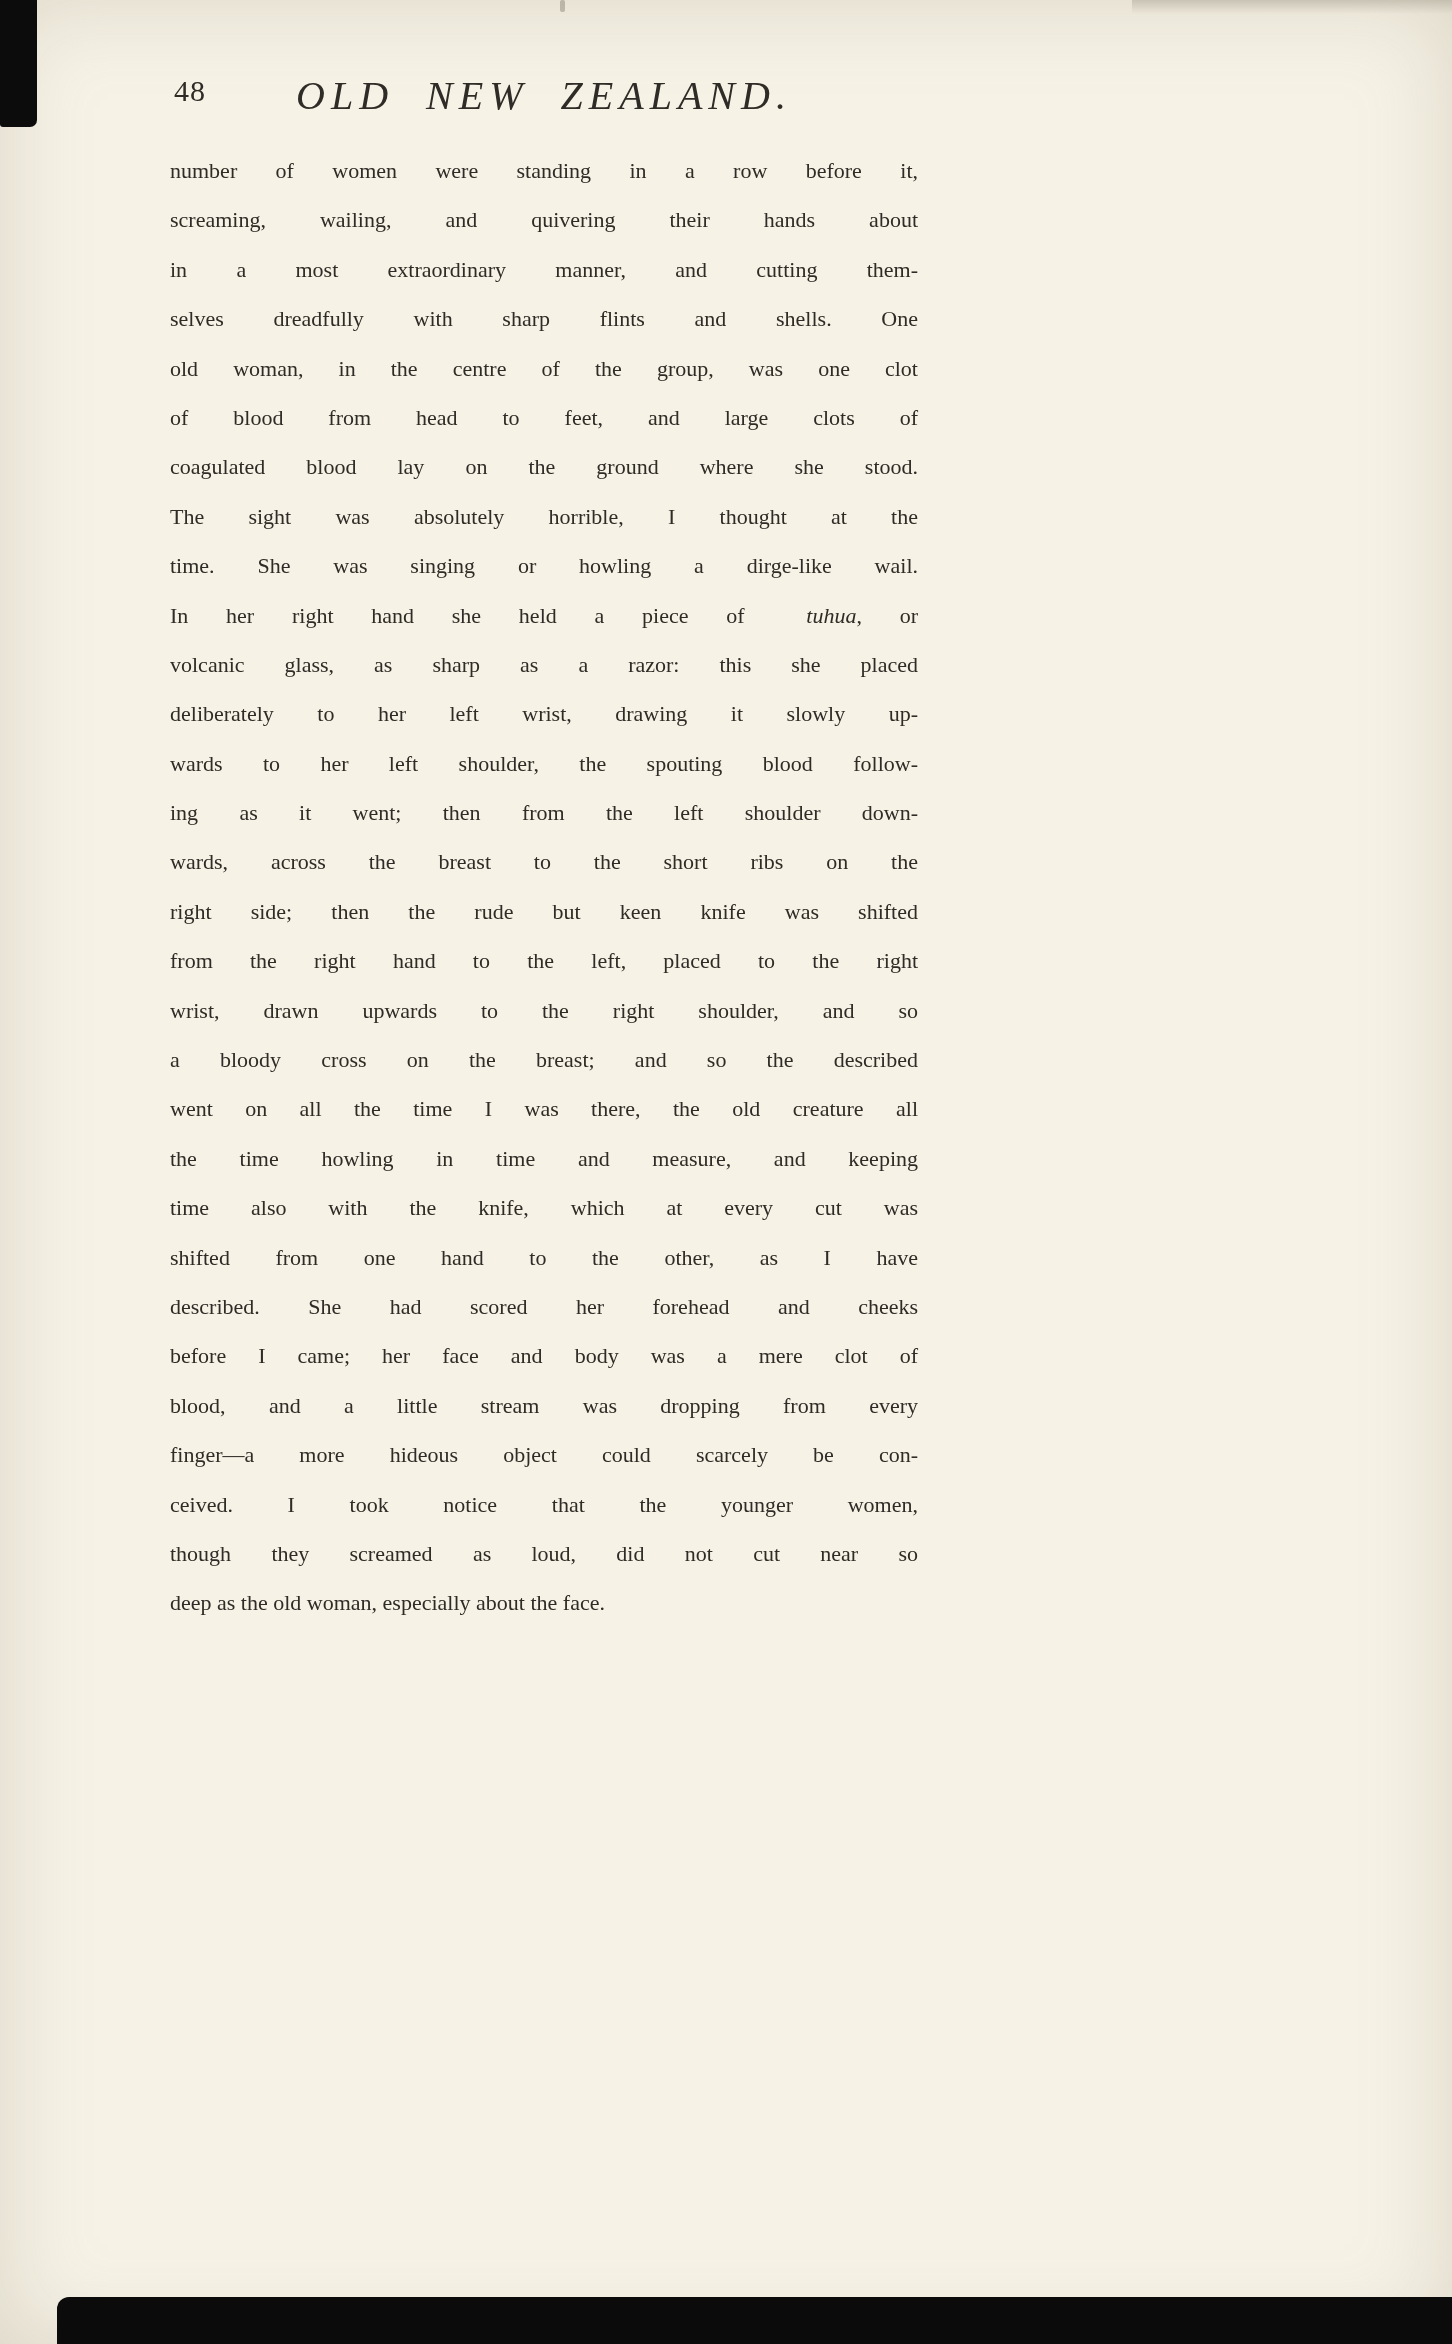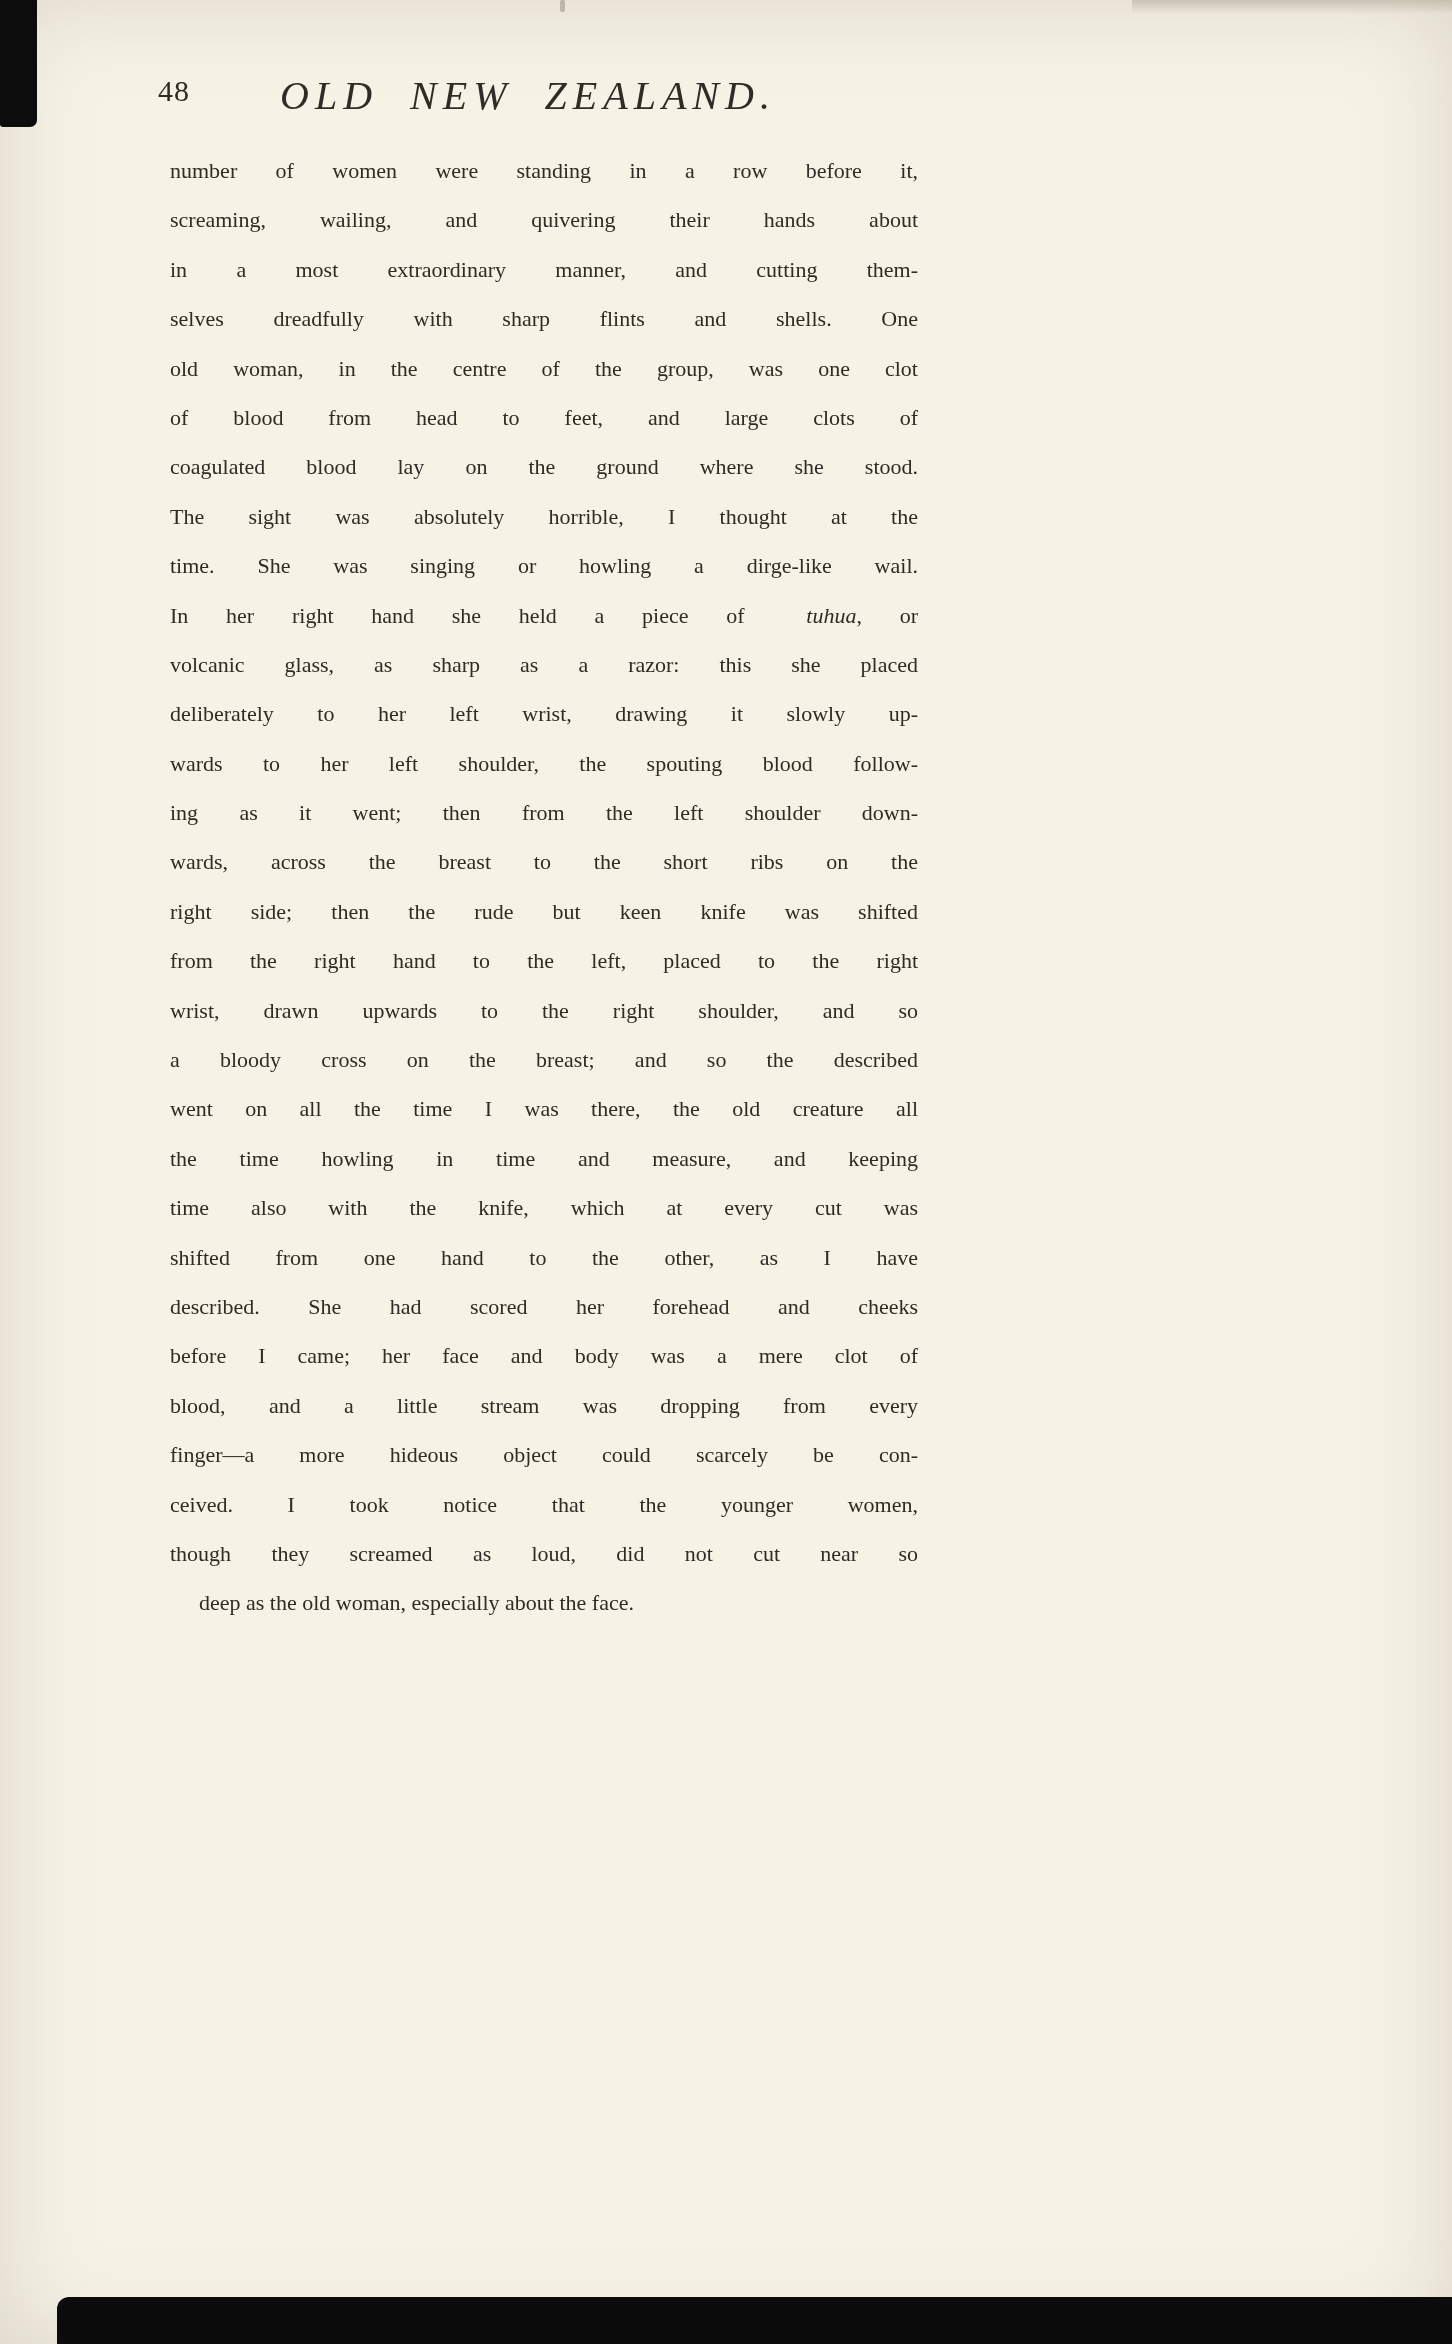--- a/index.html
+++ b/index.html
@@ -41,21 +41,21 @@
   .artifact-speck {
     position: absolute;
     left: 560px; top: 0;
     width: 5px; height: 12px;
     background: rgba(100, 94, 80, 0.35);
     border-radius: 2px;
   }
   
   .header {
     position: absolute;
-    left: 154px; top: 70px;
+    left: 170px; top: 70px;
     width: 748px;
     height: 44px;
   }
   .page-number {
     position: absolute;
     left: 4px; top: 4px;
     font-size: 30px;
     letter-spacing: 1px;
   }
   .running-title {
@@ -75,21 +75,20 @@
     font-size: 22px;
     line-height: 49.4px;
   }
   .line {
     text-align: justify;
     text-align-last: justify;
     height: 49.4px;
   }
   .line.last {
     text-align-last: left;
-    margin-left: 29px;
   }
   .line em {
     font-style: italic;
     margin-left: 24px;
   }
 </style>
 </head>
 <body>
 
 <div class="page">

